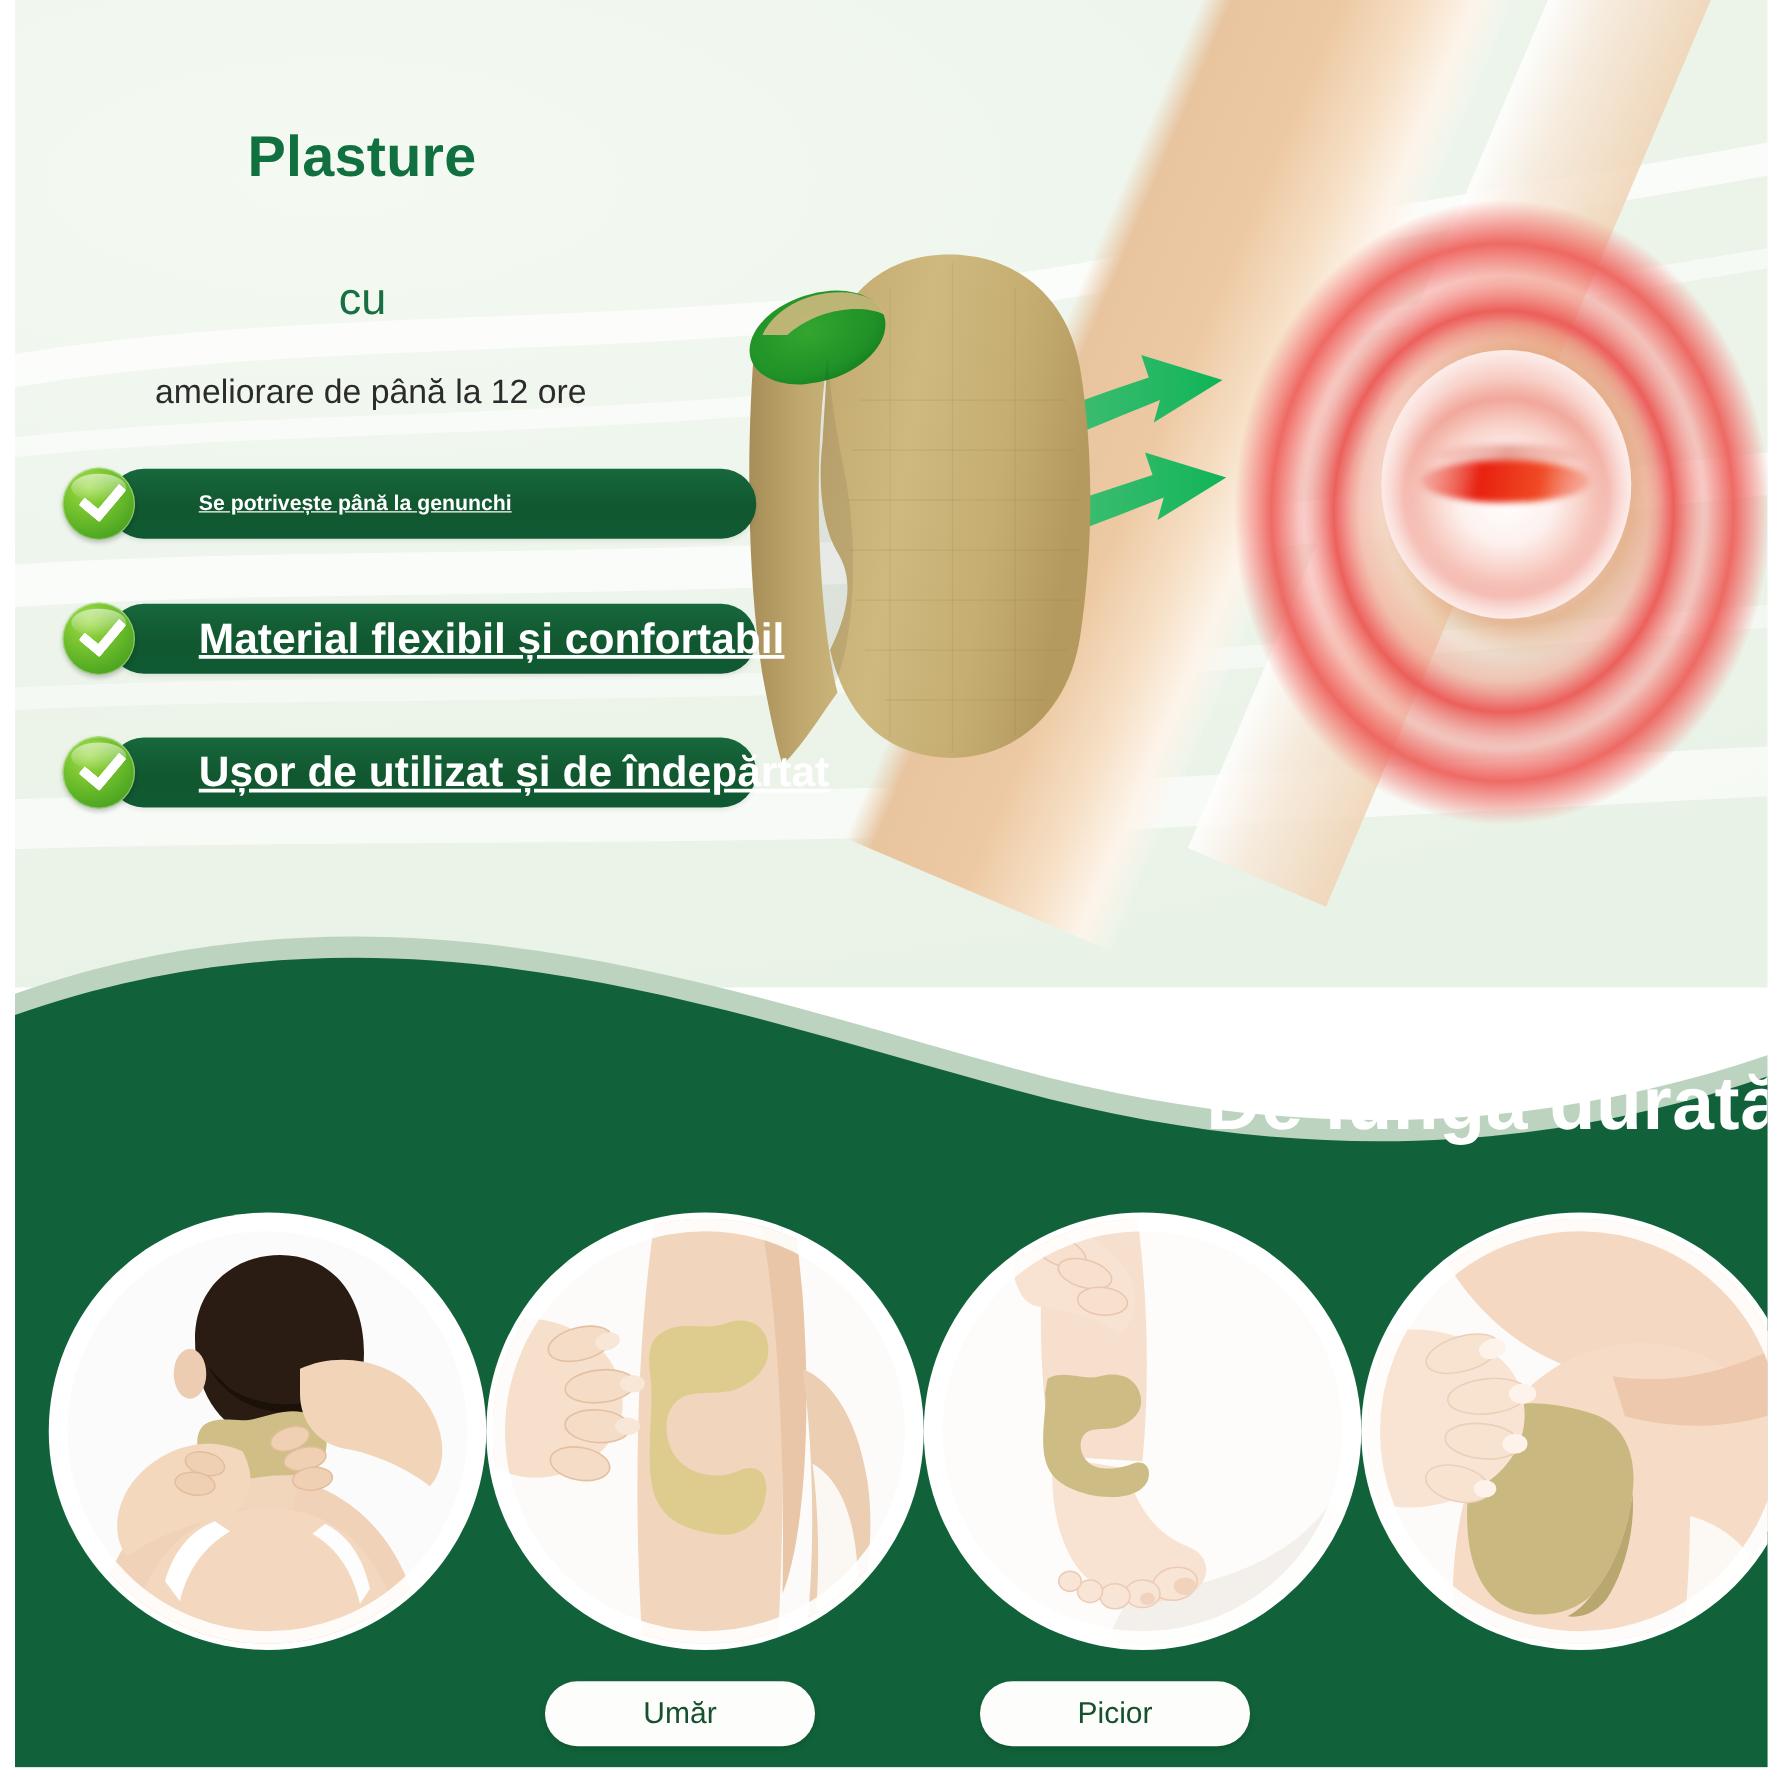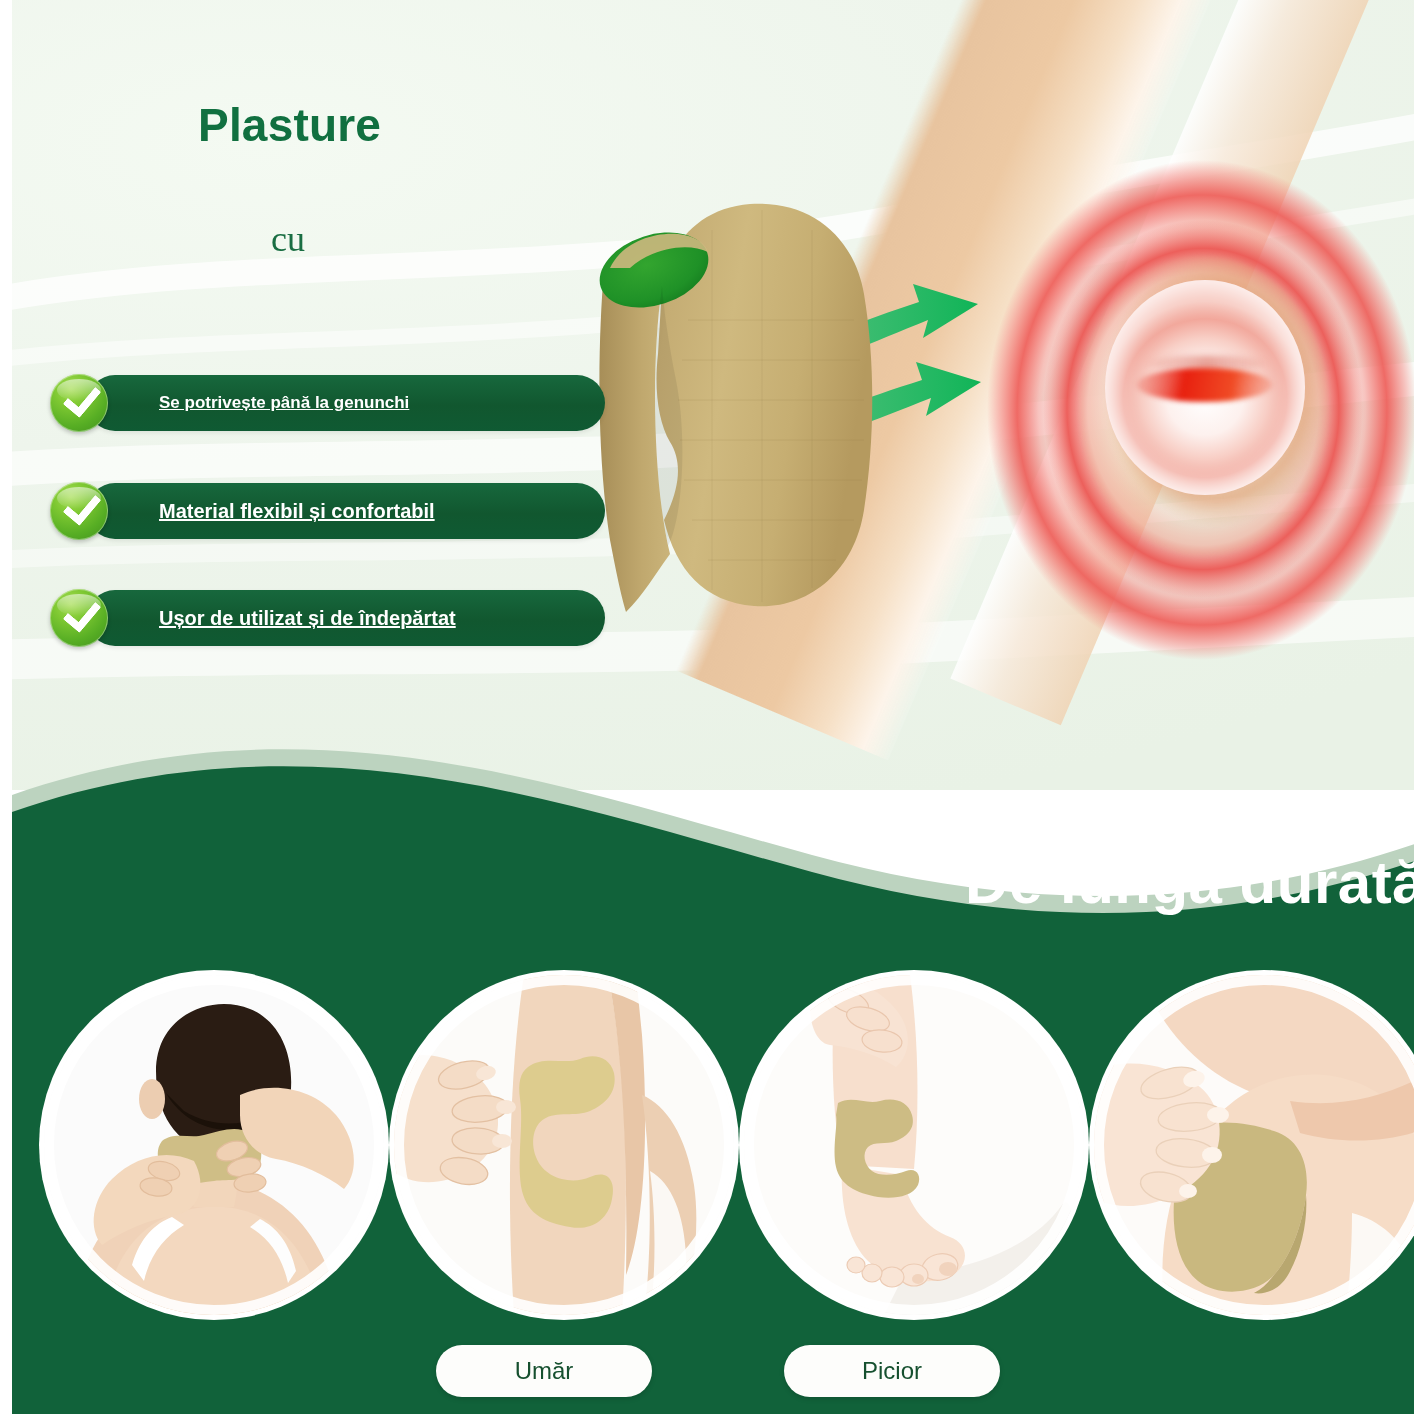--- a/index.html
+++ b/index.html
@@ -102,41 +102,41 @@
   .patch-wrap { position:absolute; left:580px; top:190px; width:320px; height:430px; }
 
   
   .headline {
     position:absolute; left:186px; top:98px;
     font-size:46px; font-weight:bold; color:#117040;
     letter-spacing:.2px;
   }
   .sub-cu {
     position:absolute; left:259px; top:218px;
-    font-size:36px; color:#1a6e43; font-weight:normal;font-family:Liberation Serif, serif;
+    font-size:36px; color:#1a6e43; font-weight:normal;
   }
   .sub-line {
     position:absolute; left:112px; top:298px;
     font-size:27px; color:#2b2b2b;
   }
 
   
   .feature { position:absolute; left:38px; height:58px; }
   .feature .bar {
     position:absolute; left:37px; top:0; width:518px; height:56px;
     border-radius:30px;
     background:linear-gradient(180deg,#17683d 0%, #11572f 55%, #0f5a33 100%);
     box-shadow:0 2px 4px rgba(0,0,0,.08);
     display:flex; align-items:center;
   }
   .feature .bar span {
     color:#ffffff; padding-left:72px; white-space:nowrap;text-decoration:underline;
   }
   .feature.f1 .bar span { font-size:17px; font-weight:bold; }
-  .feature.f2 .bar span, .feature.f3 .bar span { font-size:20px; font-weight:bold; }
+  .feature.f2 .bar span, .feature.f3 .bar span { font-size:34px; font-weight:bold; }
   .feature .check {
     position:absolute; left:0; top:-1px; width:58px; height:58px;
     border-radius:50%;
     background:radial-gradient(circle at 36% 26%, #a5dd52 0%, #7ec832 30%, #57ae24 65%, #3f8f1d 100%);
     box-shadow:0 2px 4px rgba(0,0,0,.22), 0 0 0 1px rgba(255,255,255,.35) inset;
     z-index:2;
   }
   .feature .check::after {
     content:""; position:absolute; left:15px; top:13px;
     width:26px; height:14px;
@@ -284,20 +284,21 @@
             <path d="M170,20 V412"></path>
             <path d="M220,40 V398"></path>
         </g>
 
         <path d="M70,96 C60,170 60,280 76,356 C90,330 96,250 84,190 C76,150 72,120 70,96 Z" fill="#000" opacity=".07"></path>
       </svg>
     </div>
 
     <div class="headline">Plasture</div>
     <div class="sub-cu">cu</div>
+    <div class="sub-line">ameliorare de până la 12 ore</div>
 
     <div class="feature f1" style="top:375px;">
       <div class="bar">
         <span>Se potrivește până la genunchi</span>
       </div>
       <div class="check">
           <div class="gloss"></div>
         </div>
     </div>
 

